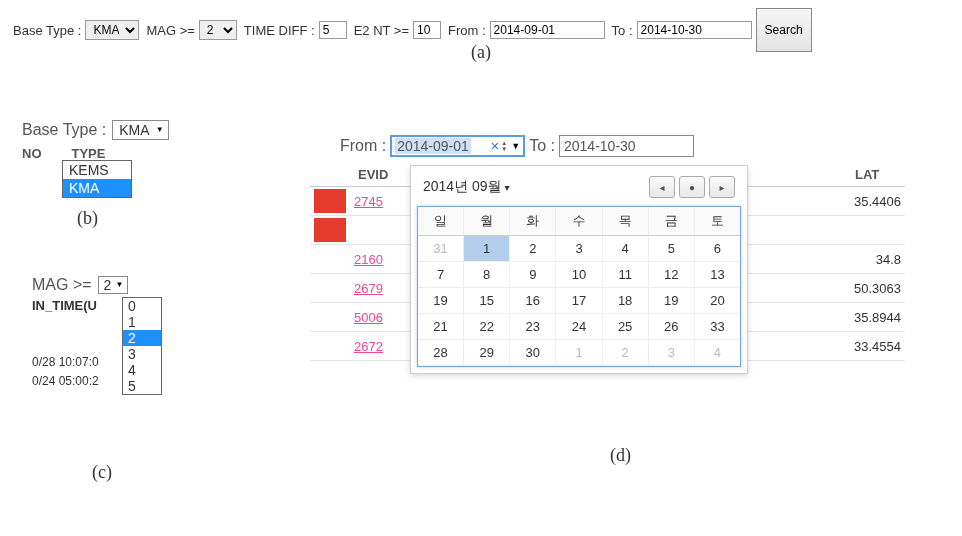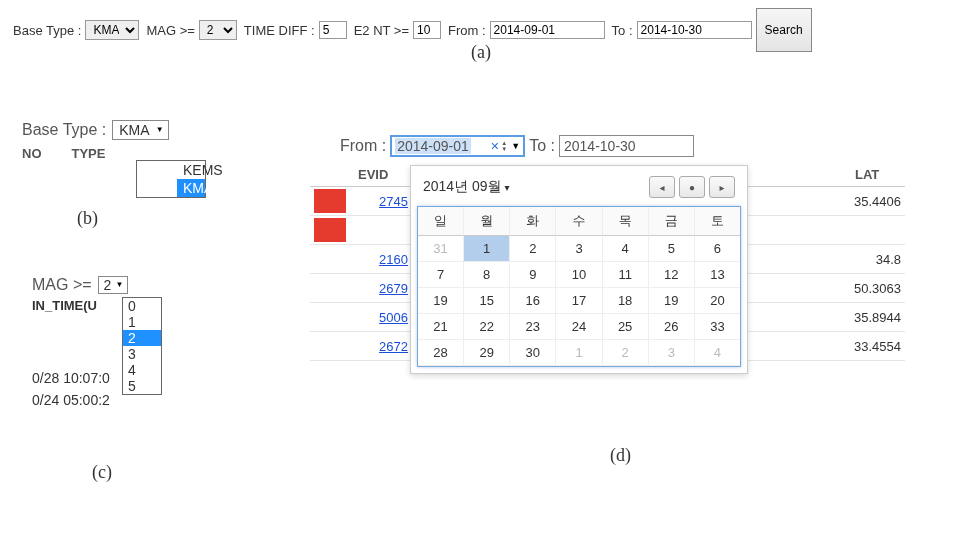--- a/index.html
+++ b/index.html
@@ -109,22 +109,21 @@
       font-family: Georgia, serif;
       font-size: 18px;
     }
     .panel-b-headerbox {
       display: flex;
       padding-top: 6px;
       gap: 30px;
     }
     .panel-b .dropdown-list {
       width: 70px;
-      margin-left: 114px;
-      padding-left: 40px;
+      margin-left: 40px;
     }
     
     
     .panel-c {
       position: absolute;
       top: 276px;
       left: 32px;
       width: 210px;
     }
     .panel-c-top {
@@ -145,22 +144,22 @@
     .panel-c .dropdown-list {
       position: absolute;
       top: 22px;
       left: 90px;
       width: 40px;
     }
     .panel-c .dropdown-item {
       padding: 0px 5px;
     }
     .time-rows {
-      margin-top: 54px;
-      font-size: 14px;
+      margin-top: 40px;
+      font-size: 12px;
       color: #333;
       line-height: 1.6;
     }
     .caption-c {
       position: absolute;
       top: 186px;
       left: 60px;
       font-family: Georgia, serif;
       font-size: 18px;
     }
@@ -301,23 +300,23 @@
     }
     .d-bg-row {
       display: flex;
       align-items: center;
       height: 29px;
       border-bottom: 1px solid #e5e5e5;
       font-size: 13px;
     }
     .evid-cell {
       width: 64px;
-      color: #1d4ed8;
+      color: #ec4899;
       text-decoration: underline;
-      text-align: right;
+      text-align: left;
       padding-right: 2px;
       padding-left: 8px;
     }
     .red-box {
       width: 32px;
       height: 24px;
       background: #e53b2f;
       margin-left: 4px;
     }
     .lat-cell {

